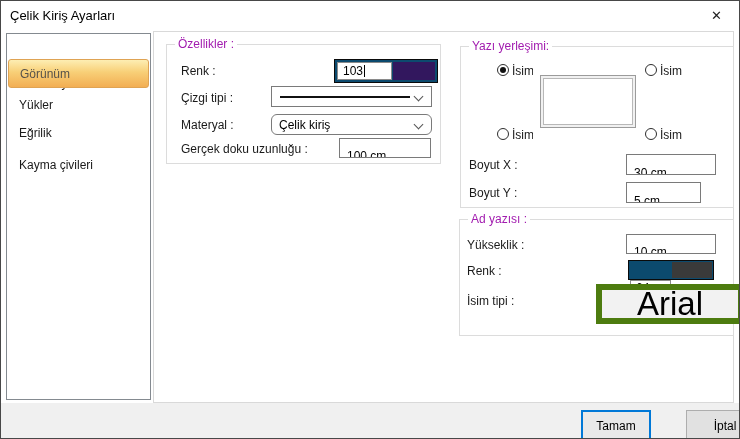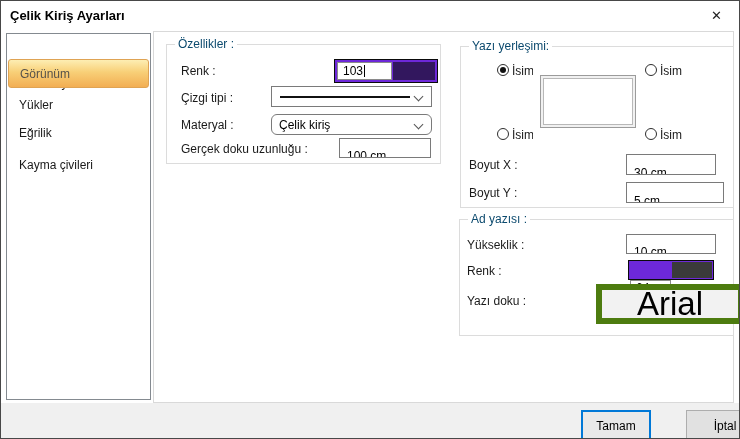--- a/index.html
+++ b/index.html
@@ -1,44 +1,44 @@
 <!DOCTYPE html>
 <html><head>
 <meta charset="utf-8">
 <style>
   html,body{margin:0;padding:0;background:#d9d9d9;}
   *{box-sizing:border-box;font-family:"Liberation Sans","DejaVu Sans",sans-serif;}
   .dialog{position:relative;width:740px;height:439px;background:#ffffff;border:1px solid #484848;overflow:hidden;}
-  .titlebar{position:absolute;left:0;top:0;width:100%;height:30px;background:#ffffff;font-weight:bold;}
+  .titlebar{position:absolute;left:0;top:0;width:100%;height:30px;background:#ffffff;}
   .title{position:absolute;left:9px;top:7px;font-size:13px;color:#000;}
   .close-btn{position:absolute;right:0;top:0;width:45px;height:29px;display:flex;align-items:center;justify-content:center;font-size:13px;color:#222;cursor:pointer;}
   
   .sidebar{position:absolute;left:5px;top:32px;width:145px;height:367px;background:#fff;border:1px solid #848a90;}
   .side-item{position:absolute;left:1px;width:141px;height:26px;display:flex;align-items:center;padding-left:11px;font-size:12px;color:#1a1a1a;cursor:pointer;}
   .side-item.selected{height:29px;border:1px solid #dfa353;border-radius:3px;background:linear-gradient(#fdeeb3,#f8cf77 45%,#f2ae53);color:#57524a;}
   
   .panel{position:absolute;left:152px;top:30px;width:581px;height:372px;background:#fff;border:1px solid #d9d9d9;}
   
   .footer{position:absolute;left:0;top:402px;width:100%;height:36px;background:#f0f0f0;}
   .btn{position:absolute;top:409px;width:70px;height:32px;background:#e1e1e1;border:1px solid #adadad;font-size:12px;color:#000;display:flex;align-items:center;justify-content:center;cursor:pointer;}
   .btn.default{border:2px solid #0078d7;background:#e9e9e9;}
   
   .group{position:absolute;border:1px solid #dcdcdc;background:#fff;}
-  .legend{position:absolute;top:-8px;left:8px;background:#fff;padding:0 3px;font-size:12px;color:#0c4a6e;white-space:nowrap;}
+  .legend{position:absolute;top:-8px;left:8px;background:#fff;padding:0 3px;font-size:12px;color:#a21caf;white-space:nowrap;}
   .lbl{position:absolute;font-size:12px;color:#1a1a1a;white-space:nowrap;}
   
   .tbox{position:absolute;border:1px solid #7a7a7a;background:#fff;font-size:12px;color:#000;padding:16px 0 0 7px;outline:none;display:flex;align-items:center;}
   input.tbox{padding-left:7px;}
   
   .combo{position:absolute;border:1px solid #7a7a7a;background:#fff;display:flex;align-items:center;cursor:pointer;}
   .combo-text{font-size:12px;color:#000;padding-left:7px;}
   .line-preview{height:0;border-top:2px solid #111;width:130px;margin-left:8px;}
   .chev{position:absolute;right:9px;top:6px;width:7px;height:7px;border-right:1.4px solid #555;border-bottom:1.4px solid #555;transform:rotate(45deg);}
   
-  .colorctl{position:absolute;border:1px solid #0a0a0a;background:#6d28d9;display:flex;align-items:center;padding:2px;cursor:pointer;}
+  .colorctl{position:absolute;border:1px solid #0a0a0a;background:#0c4a6e;display:flex;align-items:center;padding:2px;cursor:pointer;}
   .coloredit{height:100%;background:#fff;border:1px solid #8a8a8a;font-size:12px;color:#000;display:flex;align-items:center;padding-left:5px;}
   .swatch{height:100%;flex:1;margin-left:1px;}
   .caret{display:inline-block;width:1px;height:12px;background:#000;margin-left:1px;}
   
   .radio{position:absolute;width:12px;height:12px;border-radius:50%;border:1px solid #2e2e2e;background:#fff;cursor:pointer;}
   .radio.checked::after{content:"";position:absolute;left:2px;top:2px;width:6px;height:6px;border-radius:50%;background:#111;}
   .radio-lbl{position:absolute;font-size:12px;color:#1a1a1a;white-space:nowrap;overflow:hidden;}
   .clip{width:21px;}
   
   .rect-outer{position:absolute;left:539px;top:74px;width:96px;height:53px;border:1px solid #9b9b9b;background:#f1f1f1;padding:2px;}
@@ -114,36 +114,36 @@
       <div class="rect-inner"></div>
     </div>
   <span class="radio" style="left:496px;top:127px;"></span>
   <span class="radio-lbl clip" style="left:511px;top:127px;">İsim</span>
   <span class="radio" style="left:644px;top:127px;"></span>
   <span class="radio-lbl" style="left:659px;top:127px;">İsim</span>
 
   <span class="lbl" style="left:468px;top:157px;">Boyut X :</span>
   <input class="tbox" style="left: 625px; top: 153px; width: 90px; height: 21px;" value="30 cm">
   <span class="lbl" style="left:468px;top:185px;">Boyut Y :</span>
-  <input class="tbox" style="left: 625px; top: 181px; width: 98px; height: 21px;" value="5 cm">
+  <input class="tbox" style="left: 625px; top: 181px; width: 75px; height: 21px;" value="5 cm">
 
   <div class="group" style="left:458px;top:218px;width:275px;height:117px;">
     <span class="legend">Ad yazısı :</span>
   </div>
   <span class="lbl" style="left:466px;top:237px;">Yükseklik :</span>
   <input class="tbox" style="left: 625px; top: 233px; width: 90px; height: 20px;" value="10 cm">
 
   <span class="lbl" style="left:466px;top:263px;">Renk :</span>
   <div class="colorctl" style="left:627px;top:259px;width:86px;height:20px;padding:1px;">
     <div class="coloredit" style="width:41px;margin-top:36px;">
         <span>64</span>
       </div>
     <div class="swatch" style="background-color: rgb(58, 58, 58);"></div>
   </div>
 
-  <span class="lbl" style="left:466px;top:293px;">Yazı doku :</span>
+  <span class="lbl" style="left:466px;top:293px;">İsim tipi :</span>
   <div class="font-btn">Arial</div>
 
   <div class="footer"></div>
   <div class="btn default" style="left:580px;">Tamam</div>
   <div class="btn" style="left:685px;padding-left:8px;">İptal</div>
 
 </div>
 
 </body></html>

